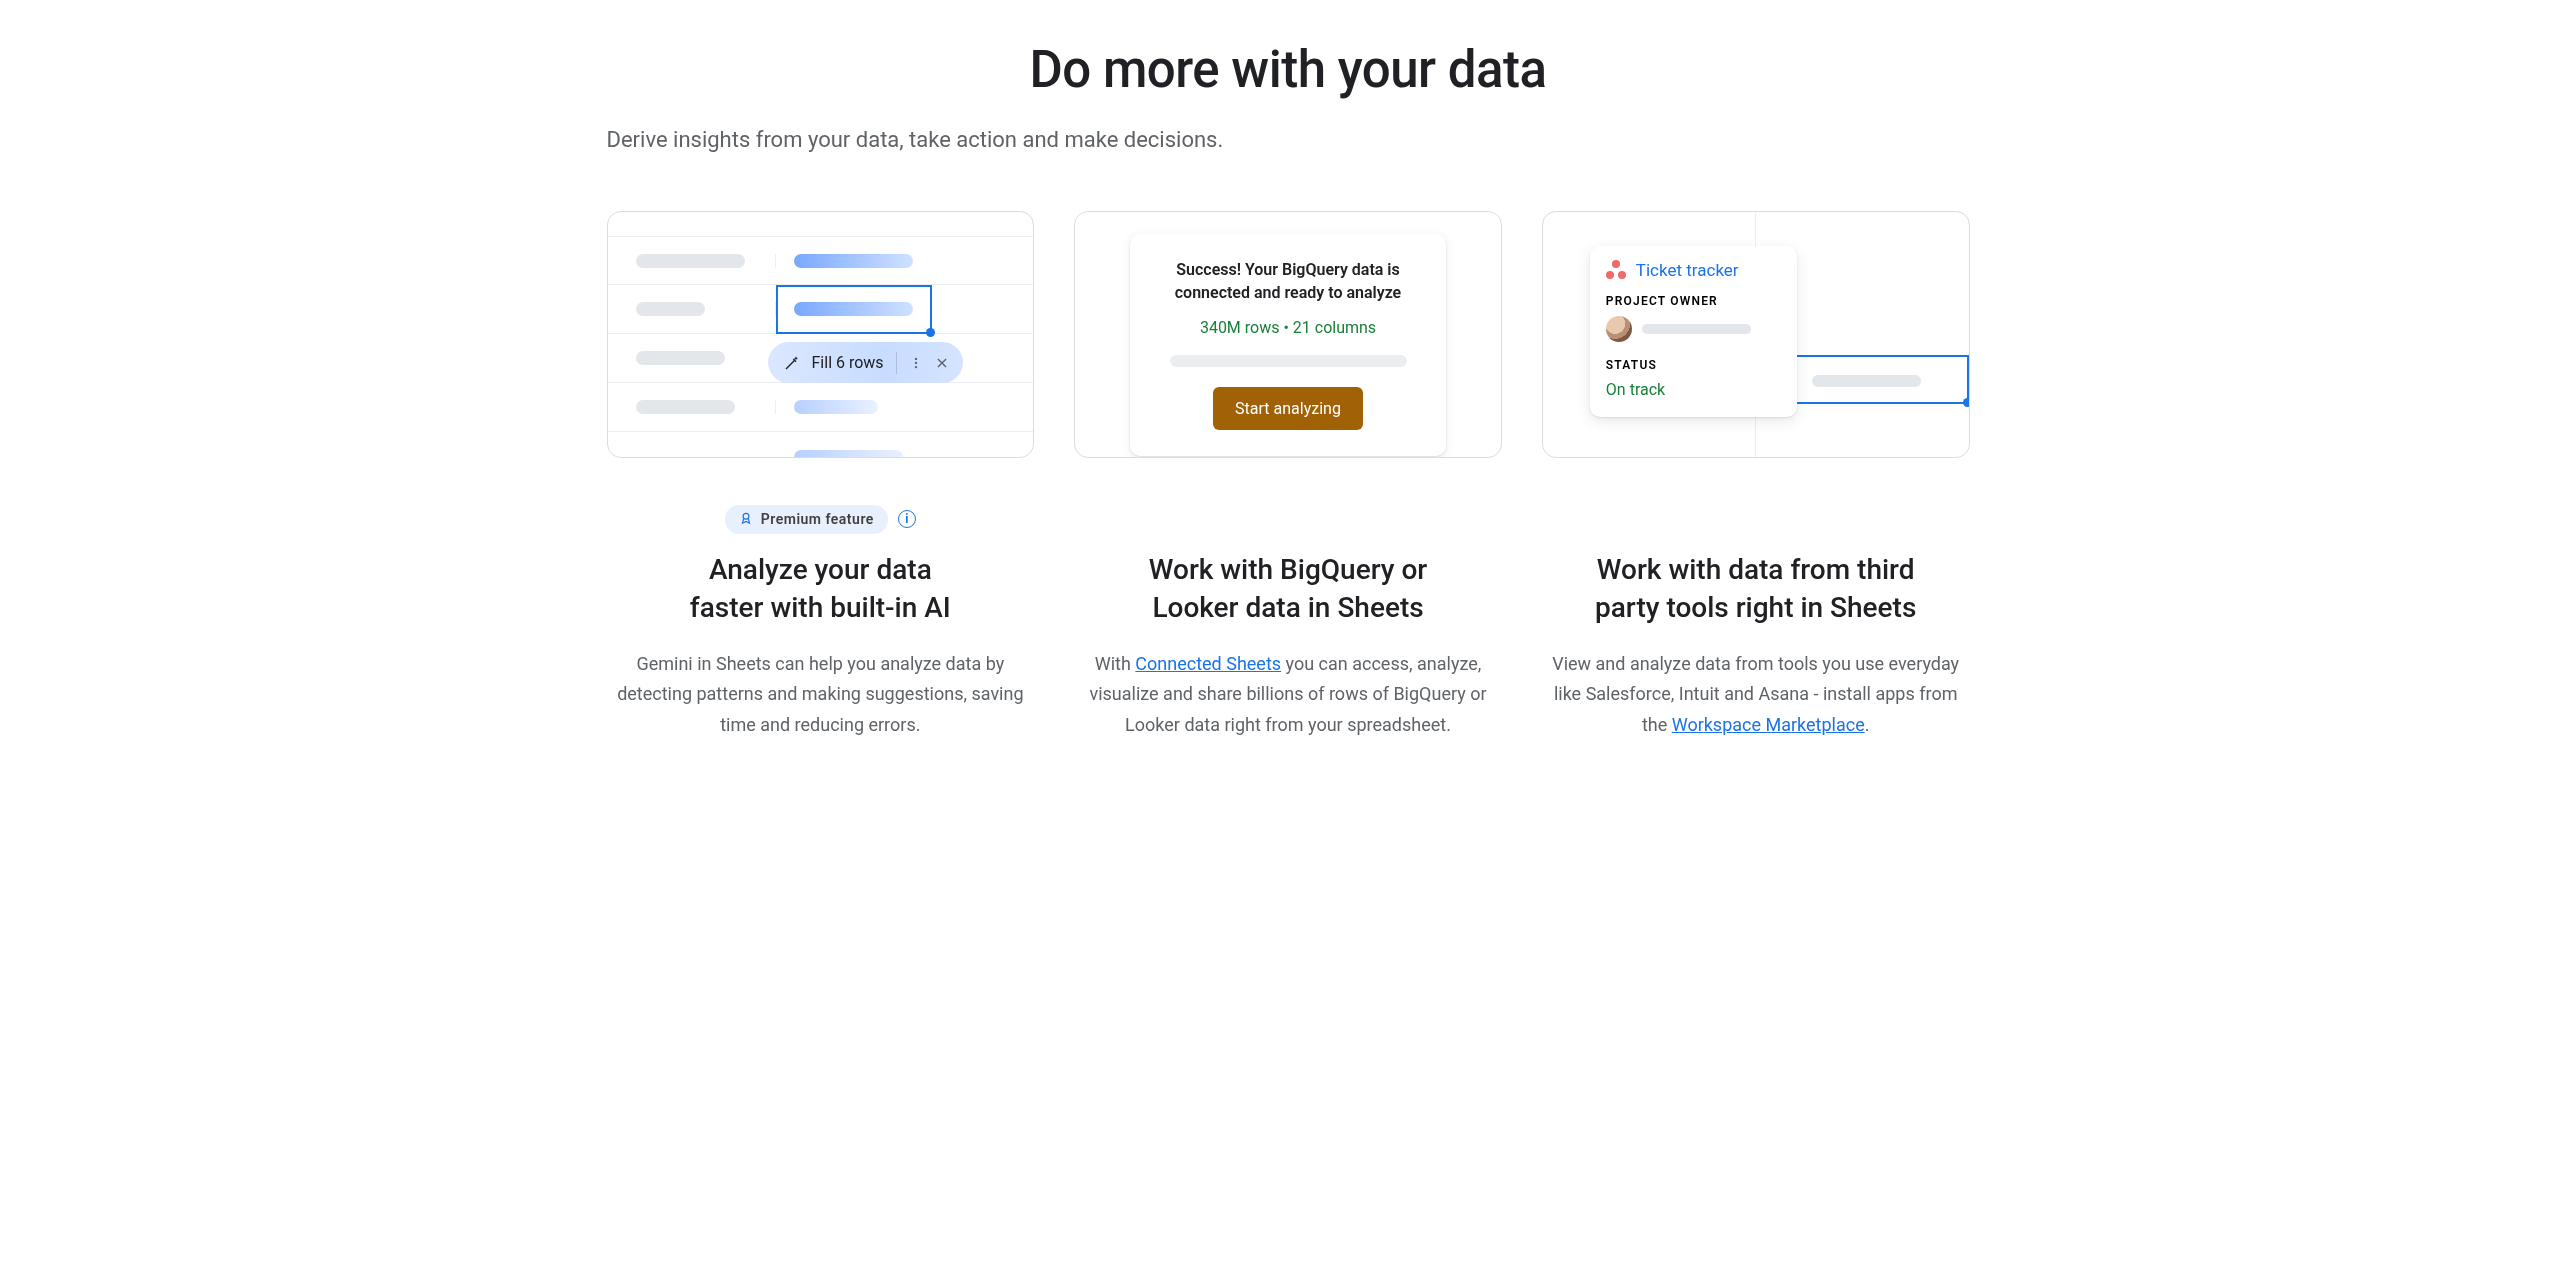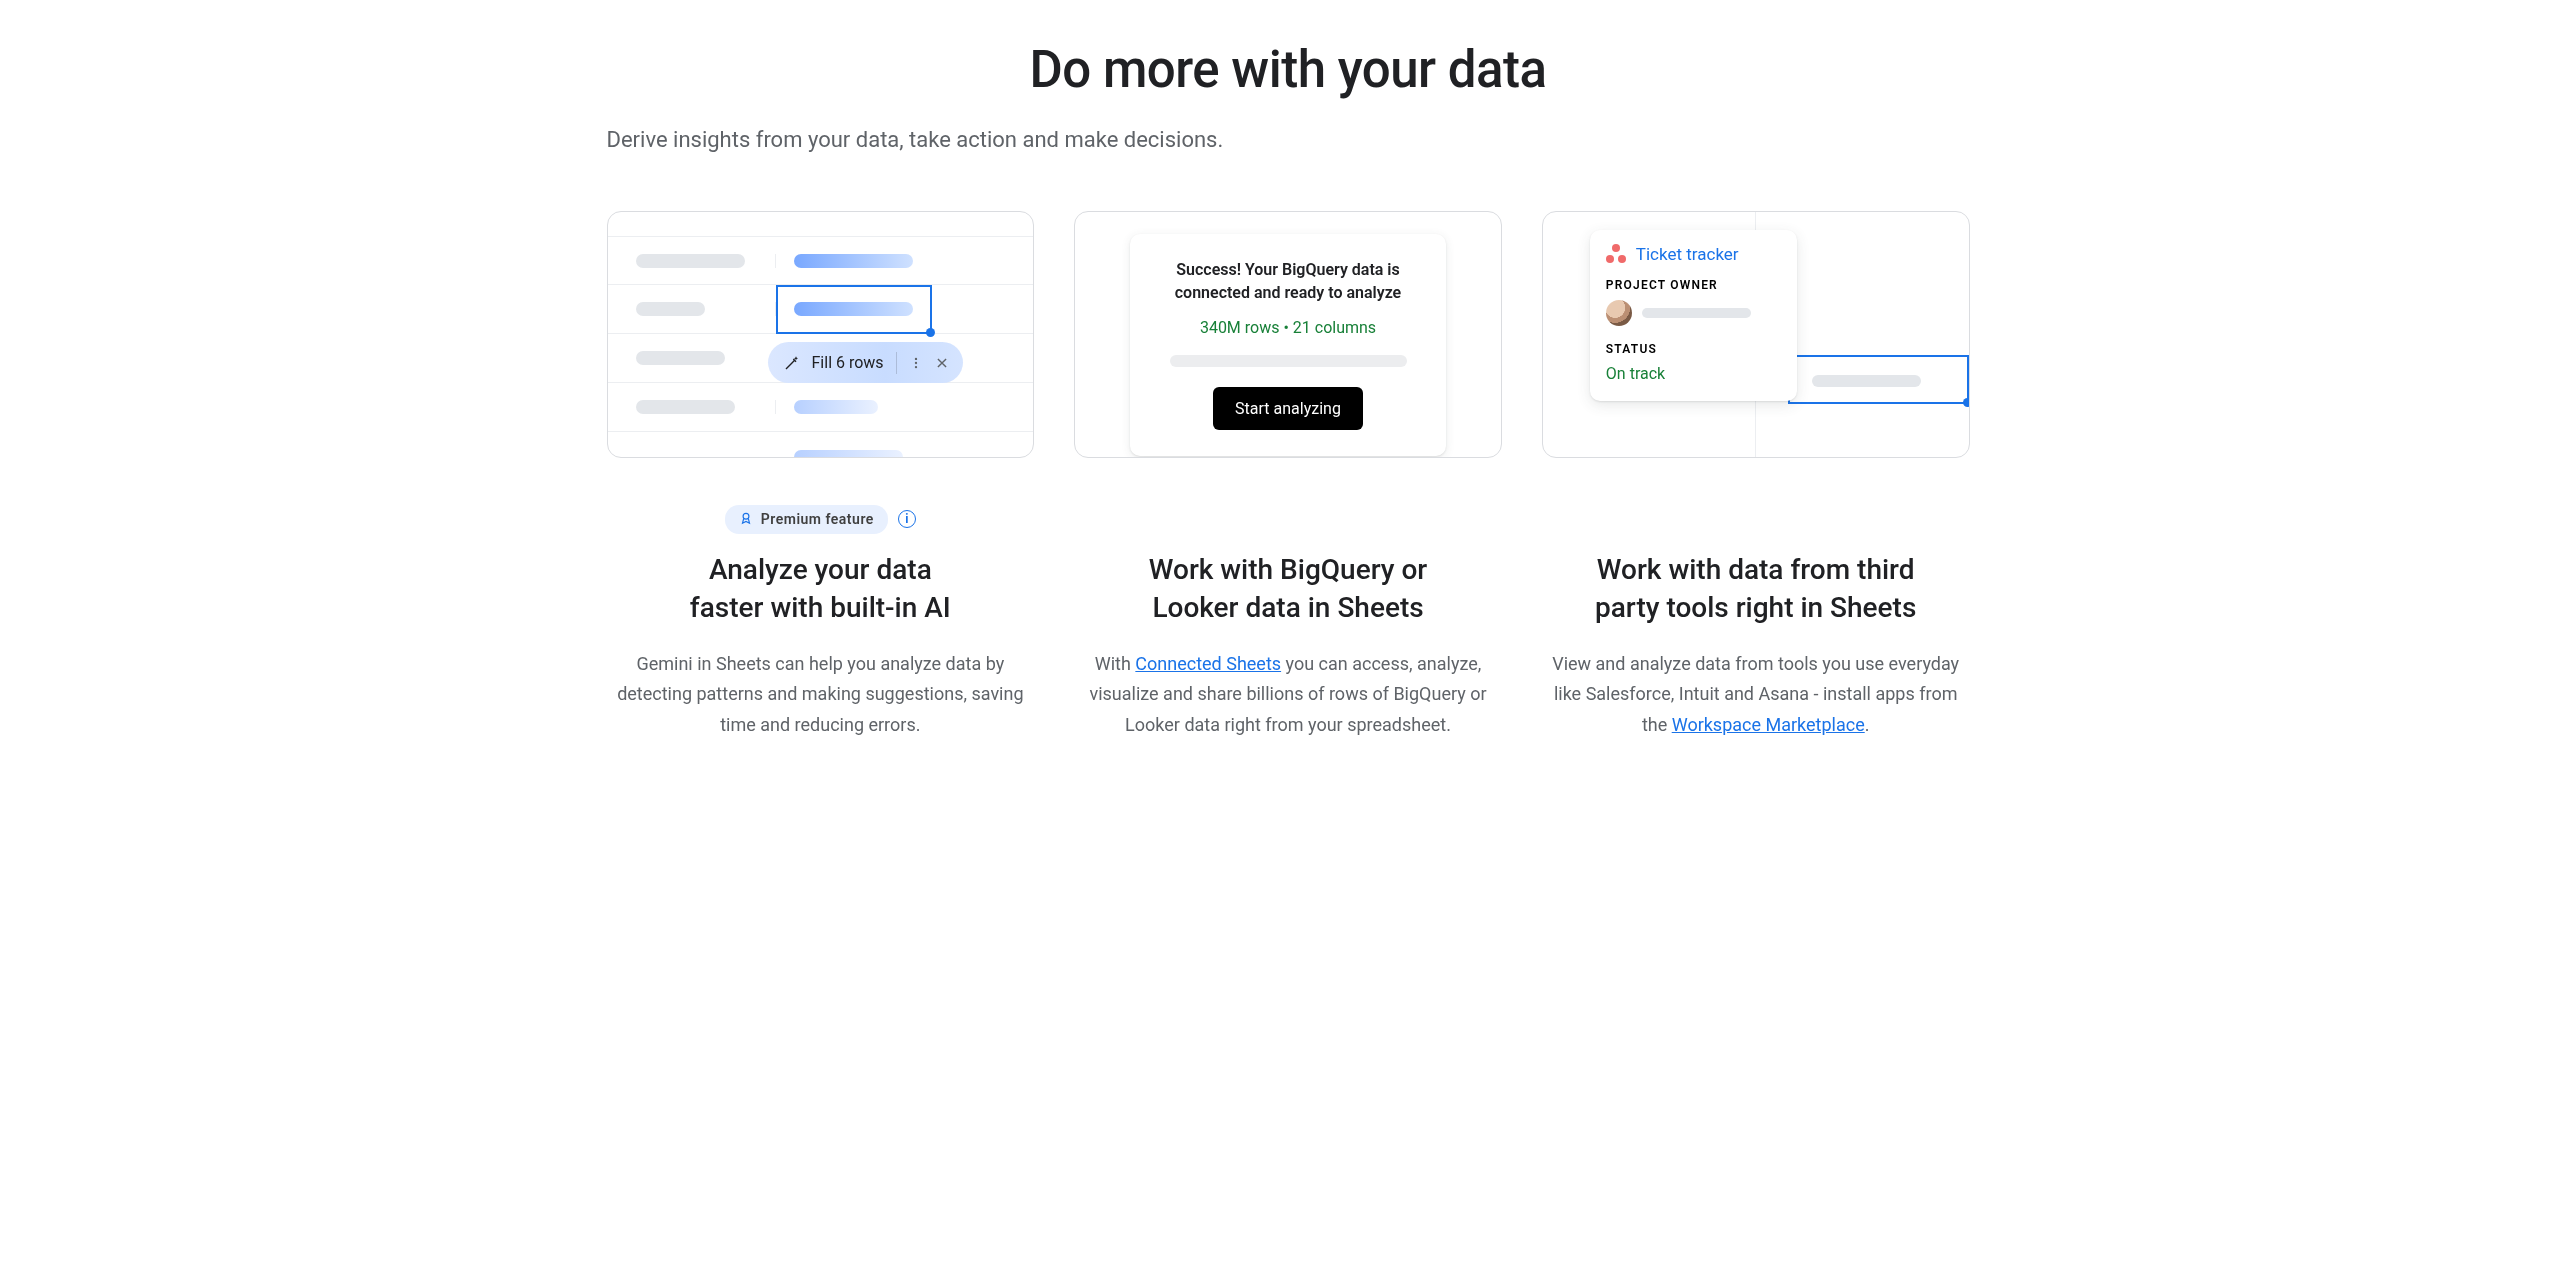--- a/index.html
+++ b/index.html
@@ -71,41 +71,41 @@
   .i2-card {
     position:absolute; left:50%; top:22px; transform:translateX(-50%);
     width: 316px; background:#fff; border-radius:10px;
     box-shadow: 0 1px 2px rgba(60,64,67,.12), 0 2px 10px rgba(60,64,67,.10);
     padding: 24px 26px 26px; text-align:center;
   }
   .i2-success { font-size:16px; font-weight:600; color:#202124; line-height:1.45; }
   .i2-meta { margin-top:14px; font-size:16px; color:#188038; }
   .i2-bar { margin:18px auto 20px; width:237px; height:12px; border-radius:6px; background:#ecedef; }
   .i2-btn {
-    display:inline-block; background:#000000; color:#fff;
+    display:inline-block; background:#a16207; color:#fff;
     font-size:16px; padding:12px 22px; border-radius:6px;
   }
 
   
   .i3-bgcols {
     position:absolute; inset:0; display:flex;
   }
   .i3-bgcols div { flex:1; border-right:1px solid #eceef1; }
   .i3-bgcols div:last-child { border-right:none; }
   .i3-cell {
     position:absolute; left:245px; right:0; top:143px; height:49px;
     border:2px solid #1a73e8;
   }
   .i3-cell::after{
     content:""; position:absolute; right:-5px; bottom:-5px; width:9px;height:9px;
     background:#1a73e8; border-radius:50%;
   }
   .i3-cell .bar { margin:18px 0 0 22px; width:109px; height:12px; border-radius:6px; background:#e3e6ea;}
   .i3-cardlet{
-    position:absolute; left:47px; top:18px; width:207px;
+    position:absolute; left:47px; top:34px; width:207px;
     background:#fff; border-radius:10px;
     box-shadow: 0 1px 2px rgba(60,64,67,.12), 0 4px 14px rgba(60,64,67,.12);
     padding:14px 16px 18px;
   }
   .i3-title { display:flex; align-items:center; gap:10px; font-size:17px; color:#1a73e8; margin-bottom:14px;}
   .i3-dots { position:relative; width:20px; height:20px; }
   .i3-dots span{position:absolute;width:8px;height:8px;border-radius:50%;background:#f06a6a;}
   .i3-dots span:nth-child(1){left:6px;top:0;}
   .i3-dots span:nth-child(2){left:0;top:11px;}
   .i3-dots span:nth-child(3){left:12px;top:11px;}

